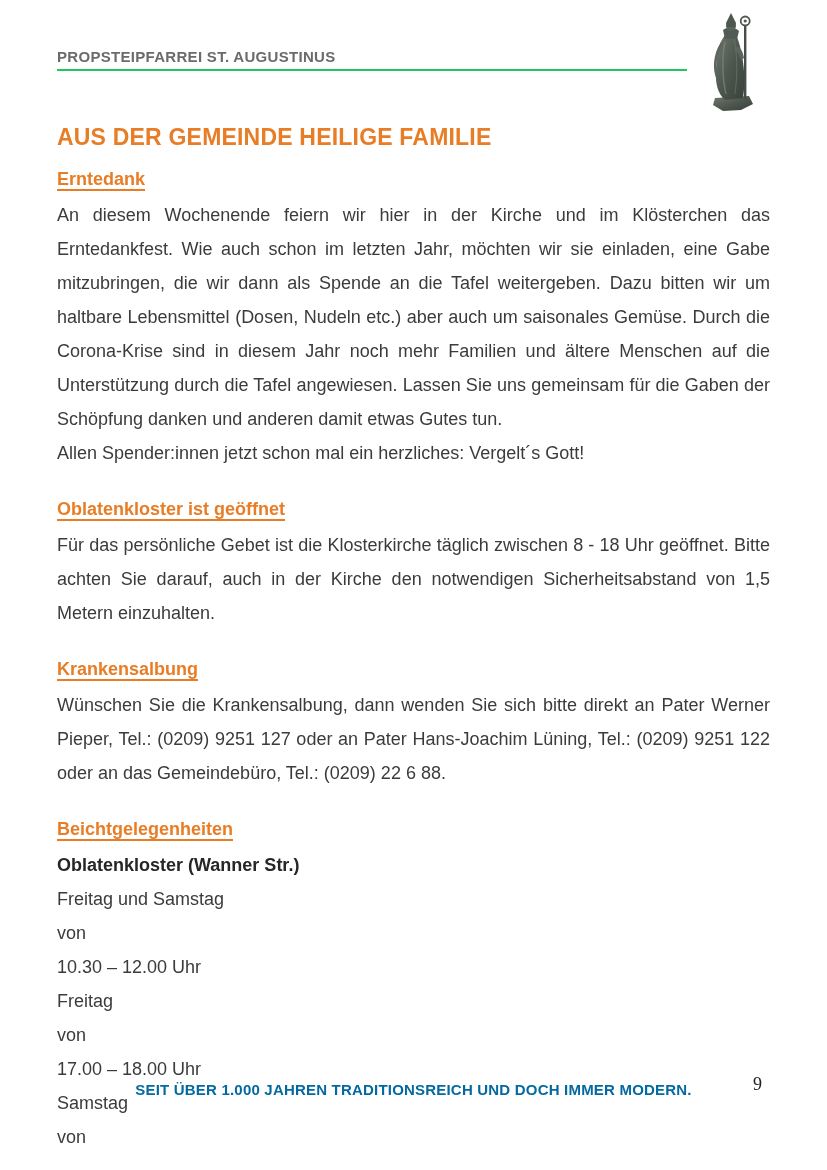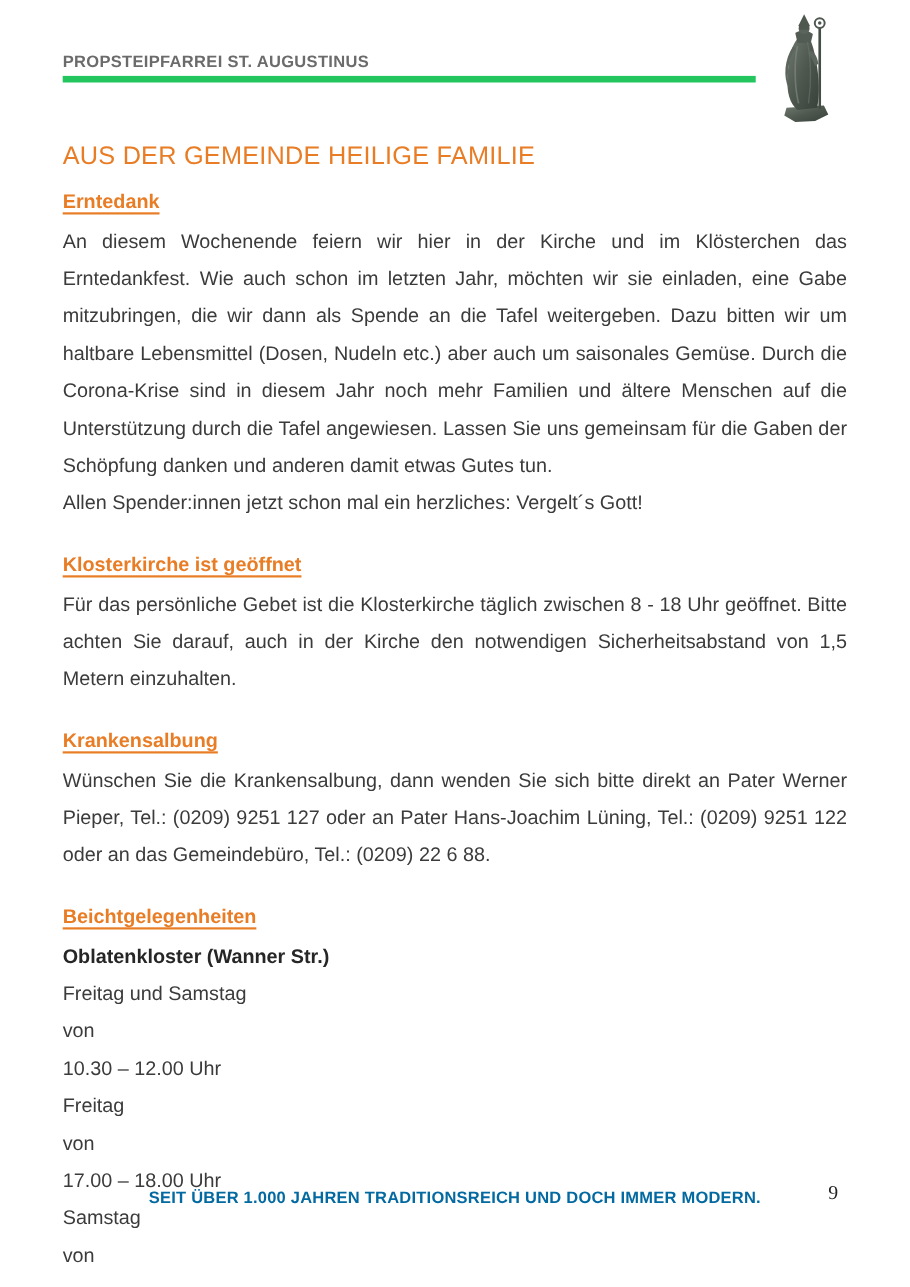--- a/index.html
+++ b/index.html
@@ -18,21 +18,21 @@
   .content {
     padding: 0 57px;
   }
 
   
   .header {
     margin-top: 48px;
   }
   .header-rule {
     width: 630px;
-    border-bottom: 6px solid #22c55e;
+    border-bottom: 2px solid #22c55e;
     padding-bottom: 3px;
   }
   .header-title {
     font-size: 15px;
     font-weight: bold;
     color: #6B6B6B;
     letter-spacing: 0.3px;
   }
   .statue {
     position: absolute;
@@ -40,21 +40,21 @@
     right: 64px;
     width: 62px;
     height: 102px;
   }
 
   
   .main-title {
     margin: 52px 0 0 0;
     font-size: 23px;
     line-height: 28px;
-    font-weight: normal;
+    font-weight: bold;
     color: #E87D26;
     letter-spacing: 0.2px;
   }
   .section-heading {
     margin: 28px 0 8px 0;
     font-size: 18px;
     line-height: 22px;
     font-weight: bold;
     color: #E87D26;
     text-decoration: underline;
@@ -162,21 +162,21 @@
 
     <h1 class="main-title">AUS DER GEMEINDE HEILIGE FAMILIE</h1>
 
     <div>
       <h2 class="section-heading first">Erntedank</h2>
       <p class="body-text">An diesem Wochenende feiern wir hier in der Kirche und im Klösterchen das Erntedankfest. Wie auch schon im letzten Jahr, möchten wir sie einladen, eine Gabe mitzubringen, die wir dann als Spende an die Tafel weitergeben. Dazu bitten wir um haltbare Lebensmittel (Dosen, Nudeln etc.) aber auch um saisonales Gemüse. Durch die Corona-Krise sind in diesem Jahr noch mehr Familien und ältere Menschen auf die Unterstützung durch die Tafel angewiesen. Lassen Sie uns gemeinsam für die Gaben der Schöpfung danken und anderen damit etwas Gutes tun.</p>
       <p class="body-text noj">Allen Spender:innen jetzt schon mal ein herzliches: Vergelt´s Gott!</p>
     </div>
 
     <div>
-      <h2 class="section-heading">Klosterkirche ist geöffnet</h2>
+      <h2 class="section-heading">Oblatenkloster ist geöffnet</h2>
       <p class="body-text">Für das persönliche Gebet ist die Klosterkirche täglich zwischen 8 - 18 Uhr geöffnet. Bitte achten Sie darauf, auch in der Kirche den notwendigen Sicherheitsabstand von 1,5 Metern einzuhalten.</p>
     </div>
 
     <div>
       <h2 class="section-heading">Krankensalbung</h2>
       <p class="body-text">Wünschen Sie die Krankensalbung, dann wenden Sie sich bitte direkt an Pater Werner Pieper, Tel.: (0209) 9251 127 oder an Pater Hans-Joachim Lüning, Tel.: (0209) 9251 122 oder an das Gemeindebüro, Tel.: (0209) 22 6 88.</p>
     </div>
 
     <div>
       <h2 class="section-heading">Beichtgelegenheiten</h2>

